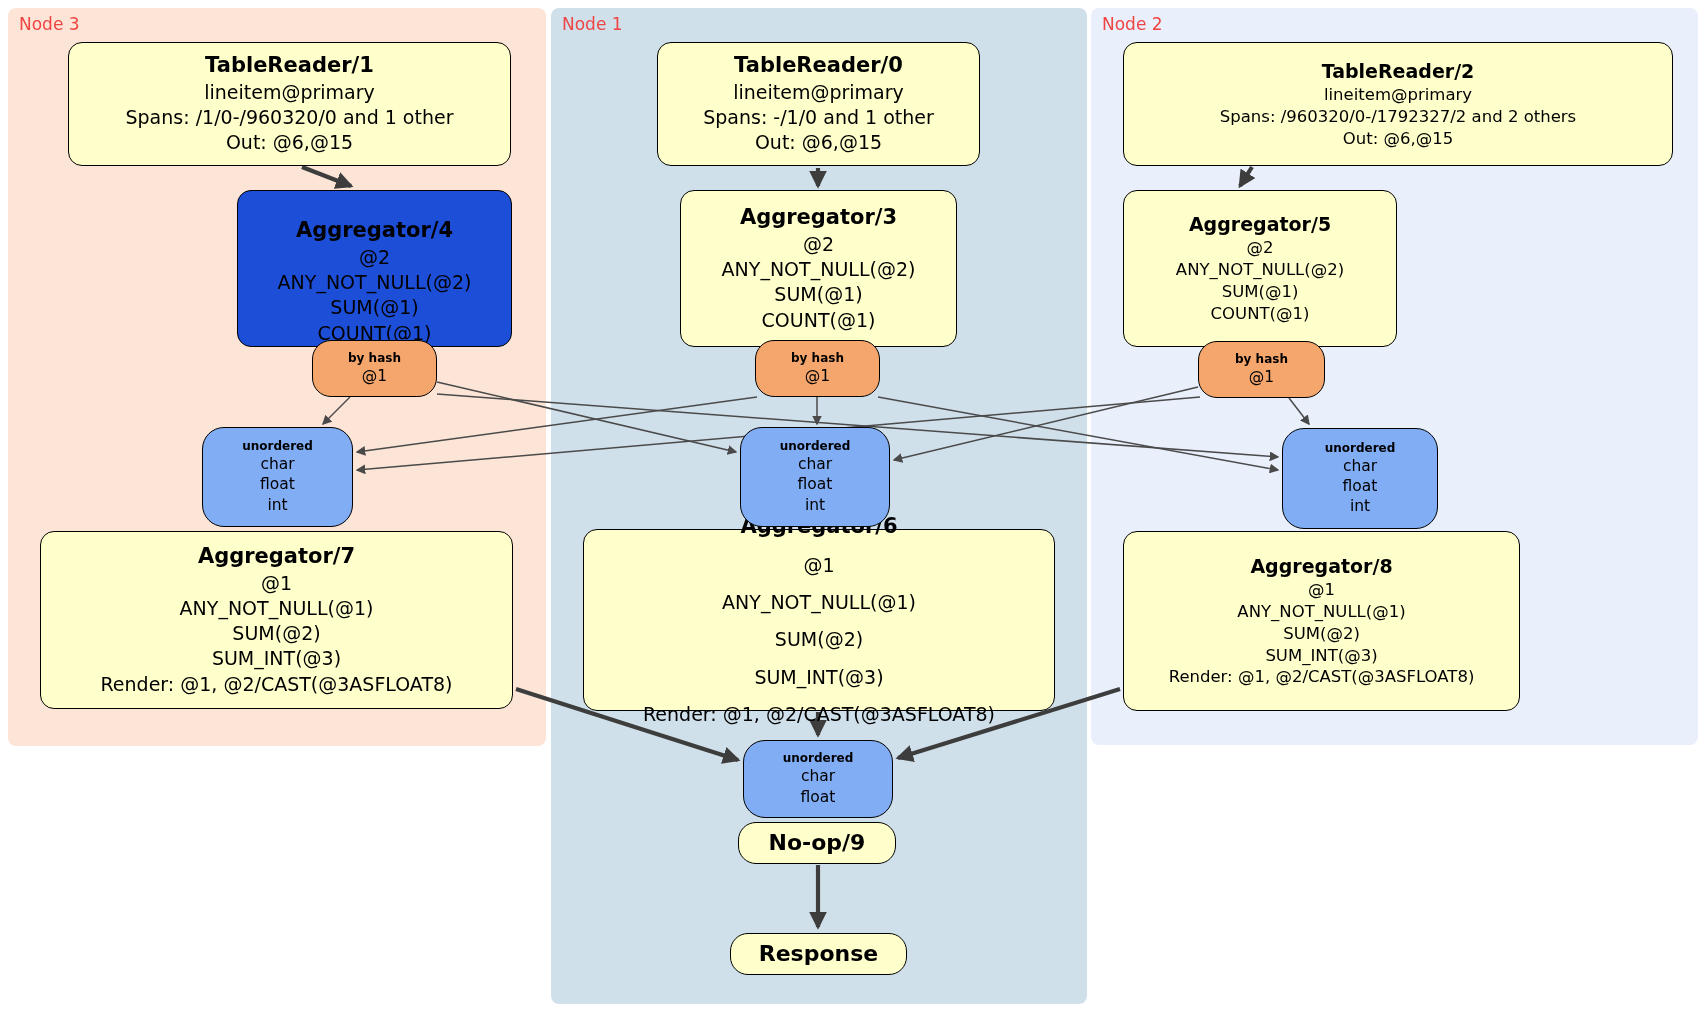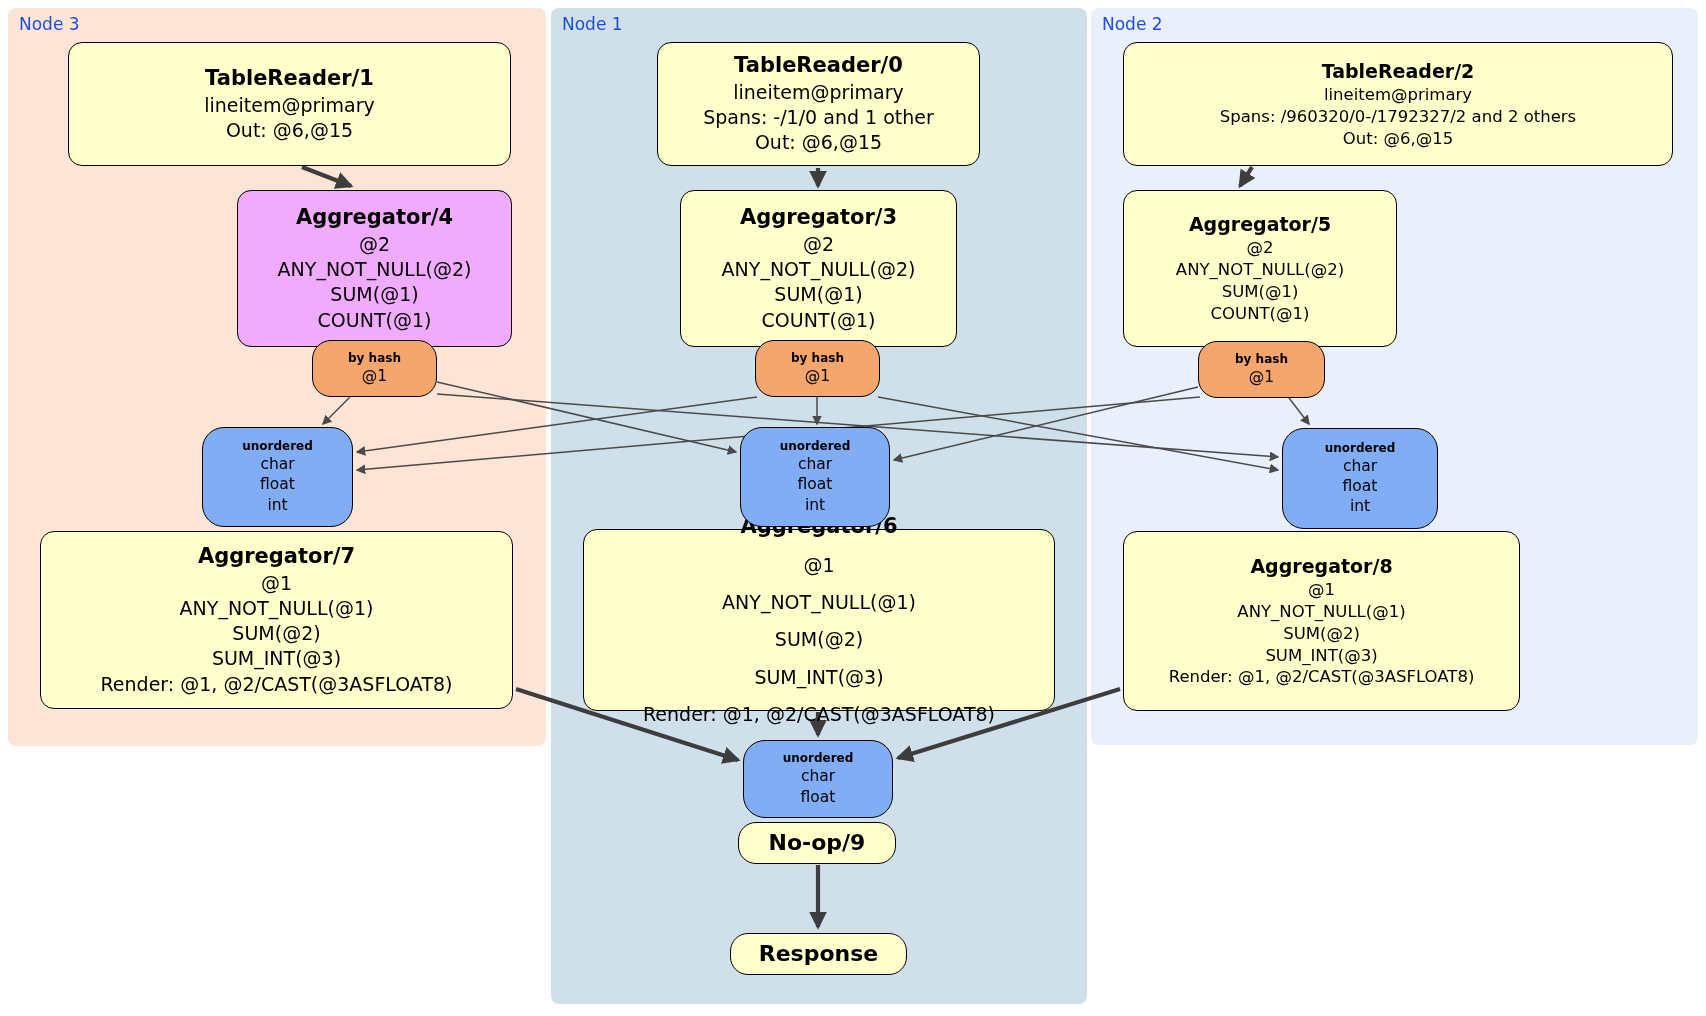--- a/index.html
+++ b/index.html
@@ -1,19 +1,19 @@
 <!DOCTYPE html>
 <html><head>
 <meta charset="utf-8">
 <style>
   html,body{margin:0;padding:0;background:#ffffff;}
   body{font-family:"DejaVu Sans","Liberation Sans",sans-serif;color:#000;}
   #stage{position:relative;width:1706px;height:1016px;overflow:hidden;background:#ffffff;}
   .panel{position:absolute;border-radius:8px;z-index:1;}
-  .panel-label{position:absolute;font-size:17px;line-height:1.2;color:#1d4ed8;white-space:nowrap;z-index:2;}
+  .panel-label{position:absolute;font-size:17px;line-height:1.2;color:#ef4444;white-space:nowrap;z-index:2;}
   #edge-layer{position:absolute;left:0;top:0;z-index:2;}
   .gbox{position:absolute;box-sizing:border-box;border:1.6px solid #000;display:flex;flex-direction:column;
         justify-content:center;align-items:center;text-align:center;white-space:nowrap;}
   .kind-processor{background:#ffffcc;border-radius:14px;z-index:3;}
   .kind-processor .box-title{font-weight:700;font-size:21px;line-height:1.32;}
   .kind-processor .box-line{font-size:19px;line-height:1.33;}
   .variant-small .box-title{font-size:19px;}
   .variant-small .box-line{font-size:16.5px;}
   .kind-router{background:#f5a66c;border-radius:19px;z-index:4;}
   .kind-sync{background:#81adf5;border-radius:22px;z-index:4;}
@@ -54,35 +54,36 @@
       <line x1="757" y1="397" x2="357" y2="452" stroke="#4a4a4a" stroke-width="1.5" marker-end="url(#arrow-thin)"></line>
       <line x1="817" y1="397" x2="817" y2="424" stroke="#4a4a4a" stroke-width="1.5" marker-end="url(#arrow-thin)"></line>
       <line x1="878" y1="397" x2="1278" y2="470" stroke="#4a4a4a" stroke-width="1.5" marker-end="url(#arrow-thin)"></line>
       <line x1="1200" y1="397" x2="357" y2="470" stroke="#4a4a4a" stroke-width="1.5" marker-end="url(#arrow-thin)"></line>
       <line x1="1198" y1="387" x2="894" y2="460" stroke="#4a4a4a" stroke-width="1.5" marker-end="url(#arrow-thin)"></line>
       <line x1="1289" y1="398" x2="1309" y2="424" stroke="#4a4a4a" stroke-width="1.5" marker-end="url(#arrow-thin)"></line>
     </svg>
     <div class="gbox kind-processor" style="left: 68px; top: 42px; width: 443px; height: 124px; background: rgb(255, 255, 204);">
       <div class="box-title">TableReader/1</div>
       <div class="box-line">lineitem@primary</div>
+      <div class="box-line">Spans: /1/0-/960320/0 and 1 other</div>
       <div class="box-line">Out: @6,@15</div>
     </div>
     <div class="gbox kind-processor" style="left: 657px; top: 42px; width: 323px; height: 124px; background: rgb(255, 255, 204);">
       <div class="box-title">TableReader/0</div>
       <div class="box-line">lineitem@primary</div>
       <div class="box-line">Spans: -/1/0 and 1 other</div>
       <div class="box-line">Out: @6,@15</div>
     </div>
     <div class="gbox kind-processor variant-small" style="left: 1123px; top: 42px; width: 550px; height: 124px; background: rgb(255, 255, 204);">
       <div class="box-title">TableReader/2</div>
       <div class="box-line">lineitem@primary</div>
       <div class="box-line">Spans: /960320/0-/1792327/2 and 2 others</div>
       <div class="box-line">Out: @6,@15</div>
     </div>
-    <div class="gbox kind-processor" style="left: 237px; top: 190px; width: 275px; height: 157px; background: #f0abfc;">
+    <div class="gbox kind-processor" style="left: 237px; top: 190px; width: 275px; height: 157px; background: #1d4ed8; justify-content: flex-end;">
       <div class="box-title">Aggregator/4</div>
       <div class="box-line">@2</div>
       <div class="box-line">ANY_NOT_NULL(@2)</div>
       <div class="box-line">SUM(@1)</div>
       <div class="box-line">COUNT(@1)</div>
     </div>
     <div class="gbox kind-processor" style="left: 680px; top: 190px; width: 277px; height: 157px; background: rgb(255, 255, 204);">
       <div class="box-title">Aggregator/3</div>
       <div class="box-line">@2</div>
       <div class="box-line">ANY_NOT_NULL(@2)</div>

